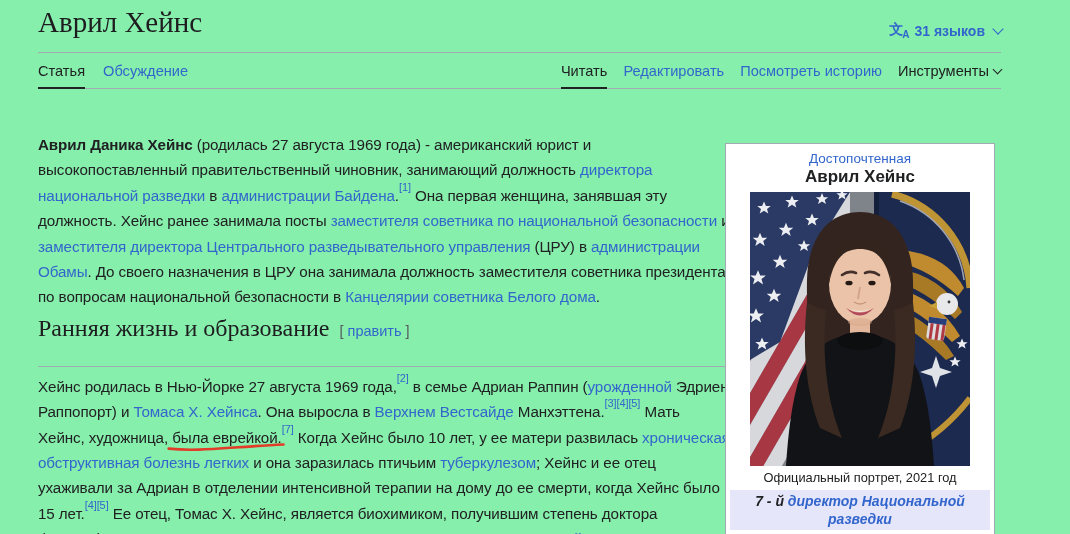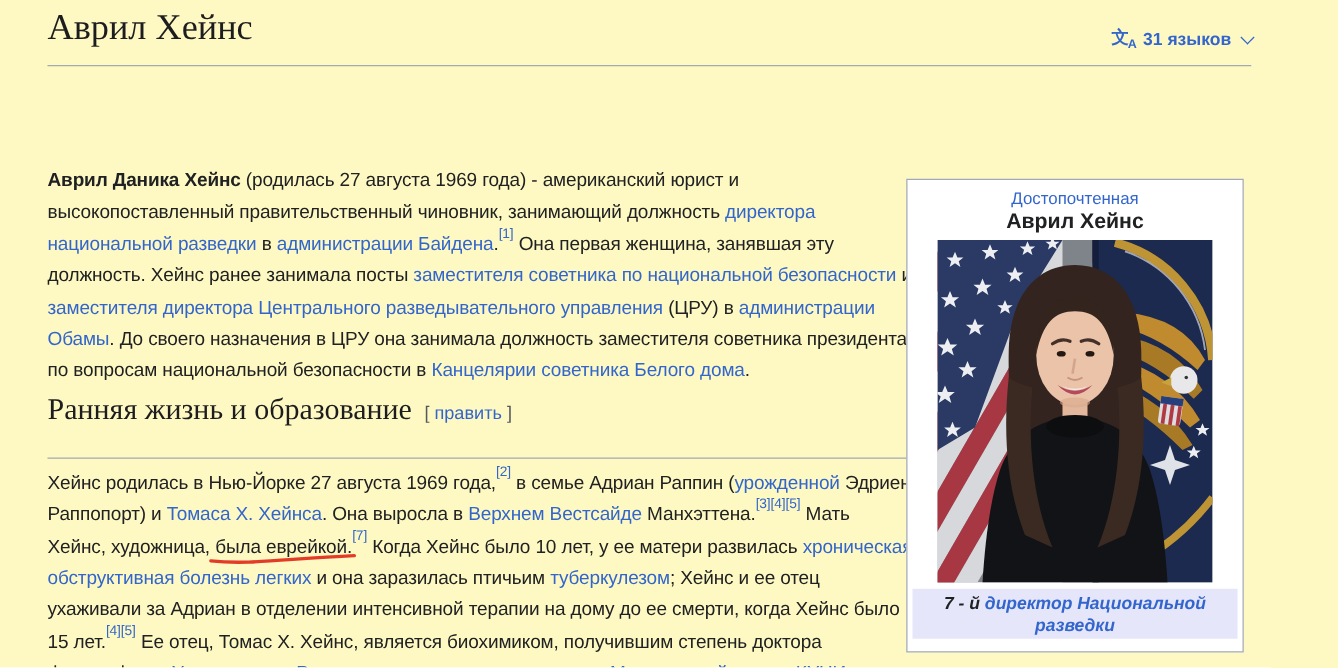--- a/index.html
+++ b/index.html
@@ -1,16 +1,16 @@
 <!DOCTYPE html>
 <html><head>
 <meta charset="utf-8">
 <style>
   html,body{margin:0;padding:0;background:#fff;}
-  .page{position:relative;width:1070px;height:534px;background:#fef9c3;overflow:hidden;
+  .page{position:relative;width:1070px;height:534px;background:#86efac;overflow:hidden;
         font-family:"Liberation Sans",sans-serif;color:#202122;}
   a{color:#3366cc;text-decoration:none;cursor:pointer;}
 
   
   .h1-title{position:absolute;left:38px;top:6px;margin:0;font-family:"Liberation Serif",serif;
             font-weight:400;font-size:29px;color:#1d1d1f;}
   .lang-btn{position:absolute;top:21px;right:68px;display:flex;align-items:center;gap:5px;
             color:#3366cc;font-weight:bold;font-size:14px;cursor:pointer;margin-left:12px;}
   .lang-ico{font-size:14px;font-weight:600;}
   .lang-ico .latin{font-size:10px;vertical-align:-4px;margin-left:-1px;}
@@ -58,20 +58,35 @@
   <h1 class="h1-title">Аврил Хейнс</h1>
 
   <div class="lang-btn">
     <span class="lang-ico"><span>文</span><span class="latin">A</span></span>
     <span>31 языков</span>
     <span class="chev"></span>
   </div>
 
   <div class="title-rule"></div>
 
+  <nav class="tabs">
+    <div class="tabgroup">
+      <a class="tab active">Статья</a>
+      <a class="tab">Обсуждение</a>
+    </div>
+    <div class="tabgroup right">
+      <a class="tab active">Читать</a>
+      <a class="tab">Редактировать</a>
+      <a class="tab">Посмотреть историю</a>
+      <a class="tab plain">
+          <span>Инструменты</span>
+          <span class="chev"></span>
+        </a>
+    </div>
+  </nav>
 
 
   <div class="article">
     <p><b>Аврил Даника Хейнс</b> (родилась 27 августа 1969 года) - американский юрист и высокопоставленный правительственный чиновник, занимающий должность <a>директора национальной разведки</a> в <a>администрации Байдена</a>.<sup class="ref">[1]</sup> Она первая женщина, занявшая эту должность. Хейнс ранее занимала посты <a>заместителя советника по национальной безопасности</a> и <a>заместителя директора Центрального разведывательного управления</a> (ЦРУ) в <a>администрации Обамы</a>. До своего назначения в ЦРУ она занимала должность заместителя советника президента по вопросам национальной безопасности в <a>Канцелярии советника Белого дома</a>.</p>
     <h2><span>Ранняя жизнь и образование</span><span class="editsection"><span>[ </span><a>править</a><span> ]</span></span></h2>
     <p class="p2">Хейнс родилась в Нью-Йорке 27 августа 1969 года,<sup class="ref">[2]</sup> в семье Адриан Раппин (<a>урожденной</a> Эдриен Раппопорт) и <a>Томаса Х. Хейнса</a>. Она выросла в <a>Верхнем Вестсайде</a> Манхэттена.<sup class="ref">[3]</sup><sup class="ref">[4]</sup><sup class="ref">[5]</sup> Мать Хейнс, художница, <span class="redmark">была еврейкой<svg class="uline" viewBox="0 0 140 12" preserveAspectRatio="none">
             <path d="M2,8 C38,12 72,6 138,3" fill="none" stroke="#e23b27" stroke-width="3.2" stroke-linecap="round"></path>
           </svg></span>.<sup class="ref">[7]</sup> Когда Хейнс было 10 лет, у ее матери развилась <a>хроническая обструктивная болезнь легких</a> и она заразилась птичьим <a>туберкулезом</a>; Хейнс и ее отец ухаживали за Адриан в отделении интенсивной терапии на дому до ее смерти, когда Хейнс было 15 лет.<sup class="ref">[4]</sup><sup class="ref">[5]</sup> Ее отец, Томас Х. Хейнс, является биохимиком, получившим степень доктора философии в <a>Университете Ратгерса</a> и помогавшим в создании <a>Медицинской школы КУНИ</a>, где он занимал должность заведующего кафедрой биохимии.<sup class="ref">[8]</sup></p>
   </div>
 
@@ -161,20 +176,21 @@
       <path d="M110,95 L108,107" stroke="#d3a58c" stroke-width="2" fill="none"></path>
       <path d="M104,110 q6,4 12,0" stroke="#c89579" stroke-width="1.5" fill="none"></path>
       <path d="M96,116 Q110,125 124,116 Q110,131 96,116 Z" fill="#b2495c"></path>
       <path d="M100,117 Q110,123 120,117 Q110,121 100,117 Z" fill="#f4efe9"></path>
       <path d="M110,142 C82,142 60,156 50,184 C42,208 38,242 36,274 L184,274 C182,242 178,208 170,184 C160,156 138,142 110,142 Z" fill="#121316"></path>
       <ellipse cx="110" cy="149" rx="23" ry="9" fill="#0d0e10"></ellipse>
       <path d="M57,110 C52,156 56,200 70,236 L92,246 C76,208 72,160 76,118 C68,116 62,114 57,110 Z" fill="#3a2a22"></path>
       <path d="M163,110 C168,156 164,200 150,236 L128,246 C144,208 148,160 144,118 C152,116 158,114 163,110 Z" fill="#3a2a22"></path>
     </svg>
 
+    <div class="caption">Официальный портрет, 2021 год</div>
     <div class="band">
       <span class="ord">7 - й</span>
       <a>директор Национальной разведки</a>
     </div>
 
   </aside>
 
 </div>
 
 </body></html>

